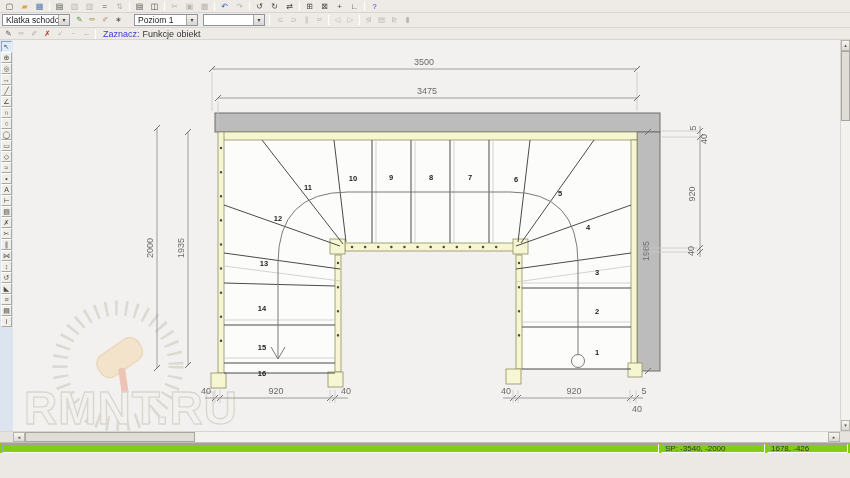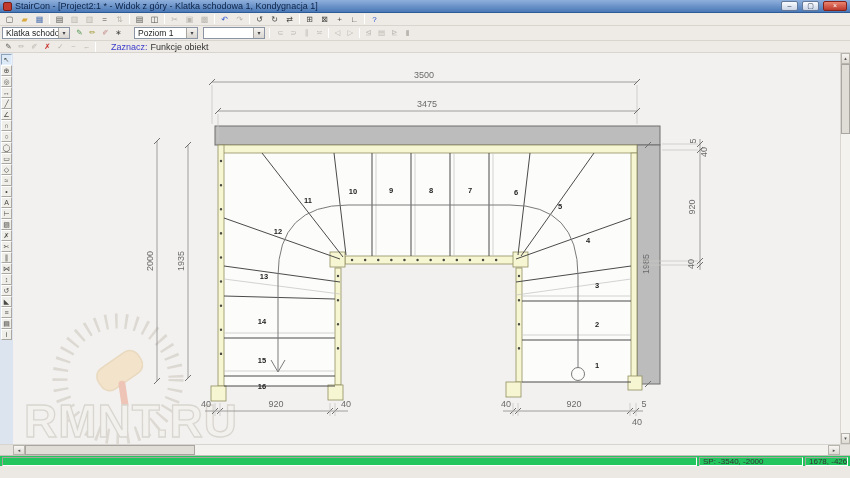--- a/index.html
+++ b/index.html
@@ -27,21 +27,21 @@
   .toolbar3{height:12px}
   .tbtn{width:15px;height:11px;font-size:8px;line-height:11px;text-align:center;flex:none}
   .sbtn{width:13px;height:10px;font-size:7.5px;line-height:10px;text-align:center;flex:none}
   .sep{width:1px;height:10px;background:#c6c2bb;border-right:1px solid #fff;margin:0 2px;flex:none}
   .g-dark{color:#4a4a44}.g-dis{color:#b9b6af}.g-folder{color:#d8a93e}.g-save{color:#4a6fae}
   .g-blue{color:#3a5fd0}.g-red{color:#c8322c}.g-help{color:#2a52cc}.g-green{color:#3d8a3d}
   .g-olive{color:#9c9428}.g-pink{color:#c08a8a}
   .combo{display:flex;height:12px;border:1px solid #8a94a4;background:#fff;flex:none}
   .combo-text{font-size:8.5px;line-height:10px;padding:0 3px;flex:1;white-space:nowrap;overflow:hidden}
   .combo-arrow{width:11px;background:linear-gradient(#f4f2ef,#d9d5cf);border-left:1px solid #a8a49e;font-size:6px;line-height:10px;text-align:center;color:#444;flex:none}
-  .prompt-label{color:#3a3acc;margin:0 3px 0 13px;white-space:nowrap}
+  .prompt-label{color:#3a3acc;margin:0 3px 0 5px;white-space:nowrap}
   .prompt-text{color:#333;white-space:nowrap}
 
   
   .main{display:flex;height:391px}
   .toolstrip{width:13px;background:#dce4f0;padding-top:1px;flex:none}
   .vtbtn{width:11px;height:11px;margin-left:1px;background:#f0eee9;border:1px solid;border-color:#fff #aaa7a0 #aaa7a0 #fff;font-size:7px;line-height:9px;text-align:center;color:#4a4a44}
   .vtbtn.active{background:#dcE9f6;border-color:#8fa3bb #e8f2fc #e8f2fc #8fa3bb}
   .canvas{flex:1;position:relative;background:#f2f1ef;overflow:hidden}
   .canvas svg{position:absolute;left:0;top:0;width:100%;height:100%}
 
@@ -51,51 +51,44 @@
   .vthumb{height:70px;background:#e0ddd7;border:1px solid #a8a5a0;flex:none}
   .vtrack{flex:1}
   .hscroll{height:11px;display:flex;background:#f4f2ef;border-top:1px solid #d8d5d0}
   .hs-spacer{width:13px;background:#e6e3de;flex:none}
   .hs-btn{width:12px;height:100%;background:linear-gradient(#f8f6f3,#ddd9d3);border:1px solid #b7b4ae;font-size:5px;line-height:9px;text-align:center;color:#555;flex:none}
   .hthumb{width:170px;background:#e0ddd7;border:1px solid #a8a5a0;flex:none}
   .htrack{flex:1}
   .hs-corner{width:10px;background:#e6e3de;flex:none}
 
   
-  .statusbar{height:11px;background:#22c55e;border-top:1px solid #c2bfb8;display:flex;gap:2px;padding:1px 2px 0;font-size:8px;color:#333}
+  .statusbar{height:11px;background:#84cc16;border-top:1px solid #c2bfb8;display:flex;gap:2px;padding:1px 2px 0;font-size:8px;color:#333}
   .sb{border:1px solid;border-color:#a5a29a #fff #fff #a5a29a;line-height:8px;padding:0 3px;white-space:nowrap}
   .sb-fill{flex:1}
   .sb-sp{width:104px}
-  .sb-co{width:43px}
+  .sb-co{width:81px}
 
   
   svg text{font-family:"Liberation Sans",sans-serif}
   .dt{font-size:9px;fill:#6a6a6a;text-anchor:middle}
   .st{font-size:7.5px;font-weight:600;fill:#222;text-anchor:middle}
   .k{stroke:#4a4a4a;stroke-width:1;fill:none}
   .c{stroke:#c8c8c5;stroke-width:0.8;fill:none}
   .d{stroke:#8a8a8a;stroke-width:0.8;fill:none}
   .t{stroke:#707070;stroke-width:1;fill:none}
   .wl{stroke:#7a7a7a;stroke-width:1;fill:none}
   .yel{fill:#f7f6d2;stroke:#8f8f5f;stroke-width:0.8}
   .wall{fill:#bcbcbc;stroke:#6e6e6e;stroke-width:1}
   .dots{stroke:#4a4a44;stroke-width:2.4;stroke-linecap:round;fill:none}
 </style>
 </head>
 <body>
 
 <div class="window">
 
-  <div class="titlebar">
-    <div class="title-icon"></div>
-    <div class="title-text">StairCon - [Project2:1 * - Widok z góry - Klatka schodowa 1, Kondygnacja 1]</div>
-    <div class="win-btn">–</div>
-    <div class="win-btn">▢</div>
-    <div class="win-btn close">×</div>
-  </div>
 
 
   <div class="tb toolbar1">
     <div class="tbtn g-dark">▢</div>
     <div class="tbtn g-folder">▰</div>
     <div class="tbtn g-save">▦</div>
     <div class="sep"></div>
     <div class="tbtn g-dark">▤</div>
     <div class="tbtn g-dis">▥</div>
     <div class="tbtn g-dis">▥</div>

